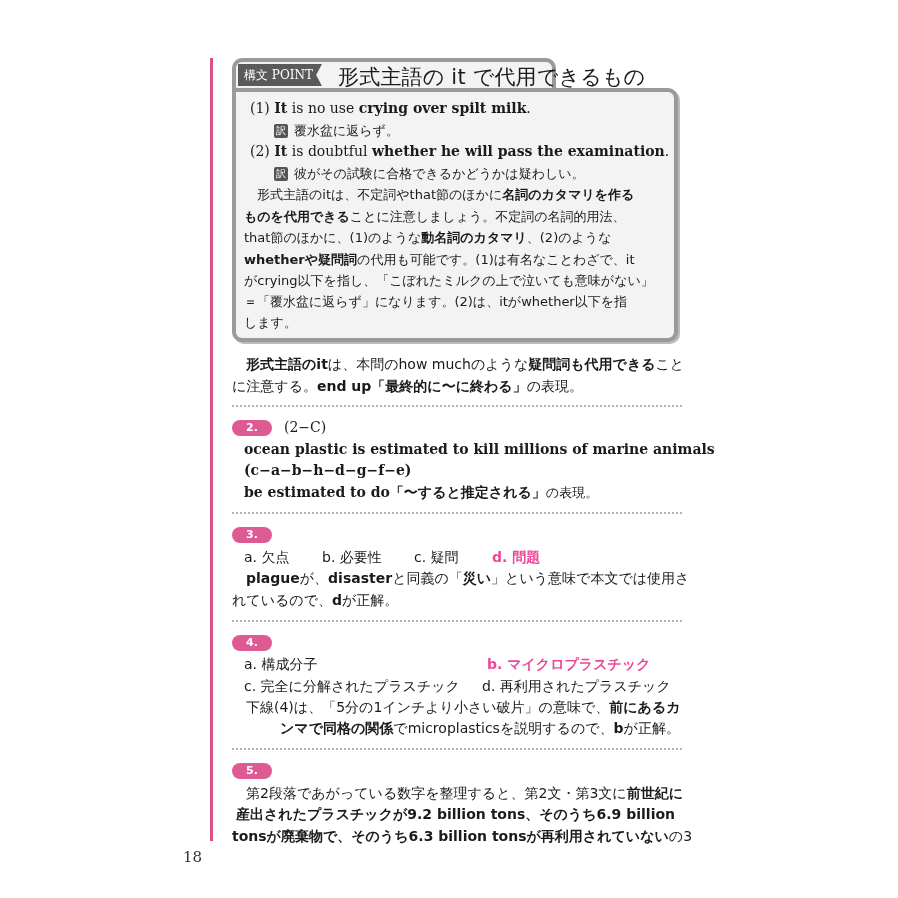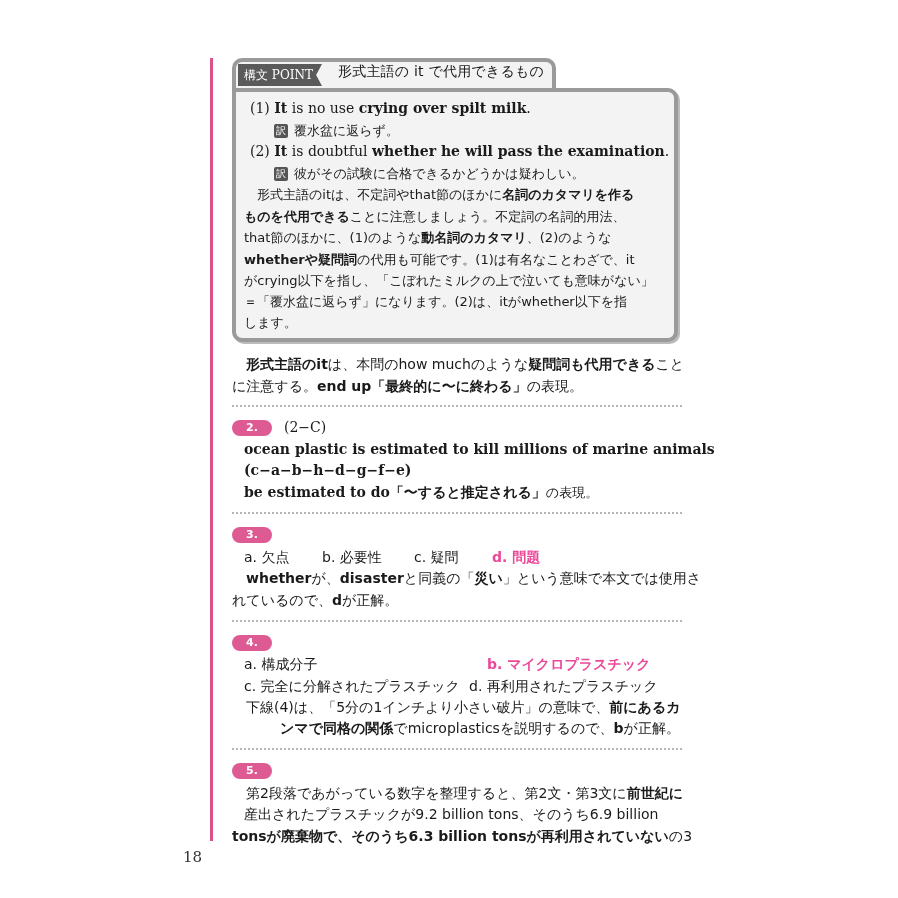--- a/index.html
+++ b/index.html
@@ -14,21 +14,21 @@
   .point-tab {
     position:absolute; left:232px; top:58px; width:324px; height:33px;
     background:#f3f3f3; border:4px solid #9a9a9a; border-bottom:none; border-radius:10px 10px 0 0;
     box-sizing:border-box;
   }
   .point-label {
     position:absolute; left:238px; top:64px; height:22px; width:84px;
     background:#5a5a5a; color:#fff; font-size:12px; line-height:22px; padding-left:6px; box-sizing:border-box;
     clip-path: polygon(0 0, 100% 0, 93% 50%, 100% 100%, 0 100%);
   }
-  .point-title { position:absolute; left:338px; top:63px; font-family:"DejaVu Sans", sans-serif; font-size:14px; color:#1a1a1a; letter-spacing:0.2px; }
+  .point-title { position:absolute; left:338px; top:63px; font-family:"DejaVu Sans", sans-serif; font-size:21px; color:#1a1a1a; letter-spacing:0.2px; }
   .point-box {
     position:absolute; left:232px; top:88px; width:446px; height:254px;
     background:#f3f3f3; border:4px solid #9a9a9a; border-radius:0 10px 10px 10px; box-sizing:border-box;
     box-shadow: 2px 2px 0 #bcbcbc;
   }
   .pb-line { position:absolute; font-size:14px; white-space:nowrap; }
   .pb-line b { font-weight:bold; }
   .jp { font-family:"DejaVu Sans", sans-serif; font-size:13px; }
   .yaku {
     display:inline-block; width:14px; height:14px; background:#555; color:#fff; font-size:10px; line-height:14px;
@@ -85,31 +85,31 @@
 <div class="body-line" style="left:244px;top:441px;font-weight:bold;">ocean plastic is estimated to kill millions of marine animals</div>
 <div class="body-line" style="left:244px;top:462px;font-weight:bold;">(c−a−b−h−d−g−f−e)</div>
 <div class="body-line" style="left:244px;top:484px;"><b>be estimated to do「〜すると推定される」</b><span class="jp">の表現。</span></div>
 <div class="dots" style="top:512px;"></div>
 
 <div class="num-badge" style="top:527px;">3.</div>
 <div class="body-line jp" style="left:244px;top:549px;">a. 欠点</div>
 <div class="body-line jp" style="left:322px;top:549px;">b. 必要性</div>
 <div class="body-line jp" style="left:414px;top:549px;">c. 疑問</div>
 <div class="body-line jp pink" style="left:492px;top:549px;">d. 問題</div>
-<div class="body-line jp" style="left:232px;top:570px;"><span>　</span><b>whether</b><span>が、</span><b>disaster</b><span>と同義の「</span><b>災い</b><span>」という意味で本文では使用さ</span></div>
+<div class="body-line jp" style="left:232px;top:570px;"><span>　</span><b>plague</b><span>が、</span><b>disaster</b><span>と同義の「</span><b>災い</b><span>」という意味で本文では使用さ</span></div>
 <div class="body-line jp" style="left:232px;top:592px;"><span>れているので、</span><b>d</b><span>が正解。</span></div>
 <div class="dots" style="top:620px;"></div>
 
 <div class="num-badge" style="top:635px;">4.</div>
 <div class="body-line jp" style="left:244px;top:656px;">a. 構成分子</div>
 <div class="body-line jp pink" style="left:487px;top:656px;">b. マイクロプラスチック</div>
 <div class="body-line jp" style="left:244px;top:678px;">c. 完全に分解されたプラスチック</div>
-<div class="body-line jp" style="left:469px;top:678px;">d. 再利用されたプラスチック</div>
+<div class="body-line jp" style="left:482px;top:678px;">d. 再利用されたプラスチック</div>
 <div class="body-line jp" style="left:232px;top:699px;"><span>　下線(4)は、「5分の1インチより小さい破片」の意味で、</span><b>前にあるカ</b></div>
 <div class="body-line jp" style="left:232px;top:720px;margin-left:48px;"><b>ンマで同格の関係</b><span>でmicroplasticsを説明するので、</span><b>b</b><span>が正解。</span></div>
 <div class="dots" style="top:748px;"></div>
 
 <div class="num-badge" style="top:763px;">5.</div>
 <div class="body-line jp" style="left:232px;top:785px;"><span>　第2段落であがっている数字を整理すると、第2文・第3文に</span><b>前世紀に</b></div>
-<div class="body-line jp" style="left:244px;top:806px;font-weight:normal;">産出されたプラスチックが9.2 billion tons、そのうち6.9 billion</div>
+<div class="body-line jp" style="left:236px;top:806px;font-weight:bold;">産出されたプラスチックが9.2 billion tons、そのうち6.9 billion</div>
 <div class="body-line jp" style="left:232px;top:828px;"><b>tonsが廃棄物で、そのうち6.3 billion tonsが再利用されていない</b><span>の3</span></div>
 
 <div class="page-number">18</div>
 
 </body></html>

